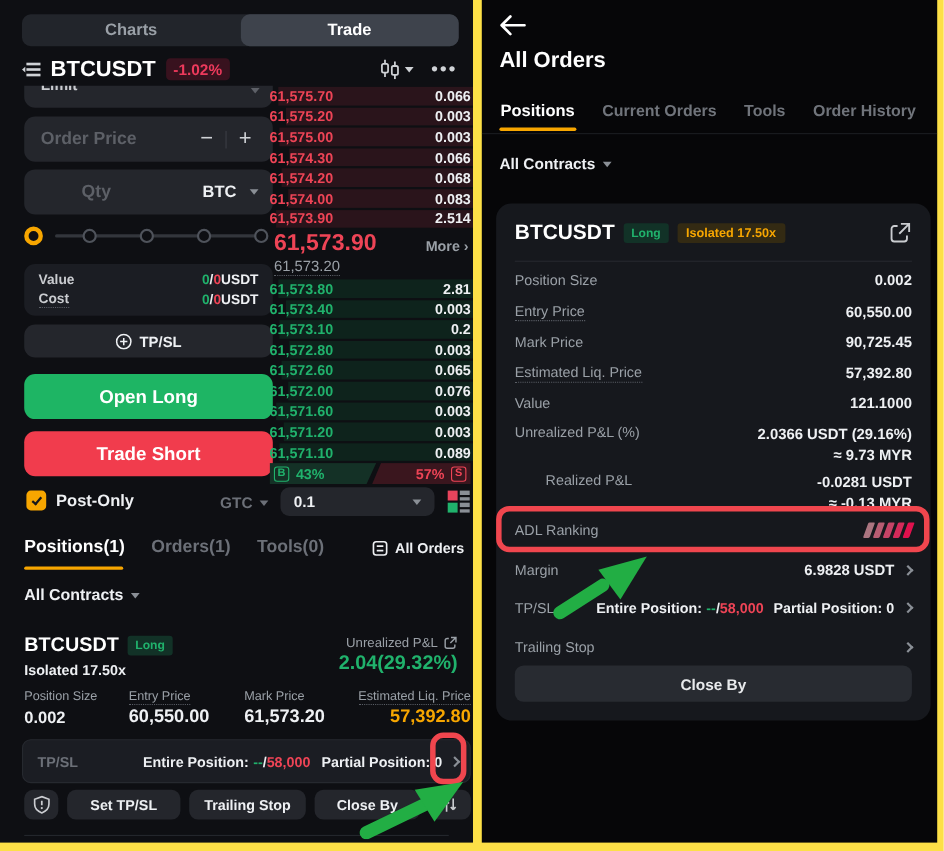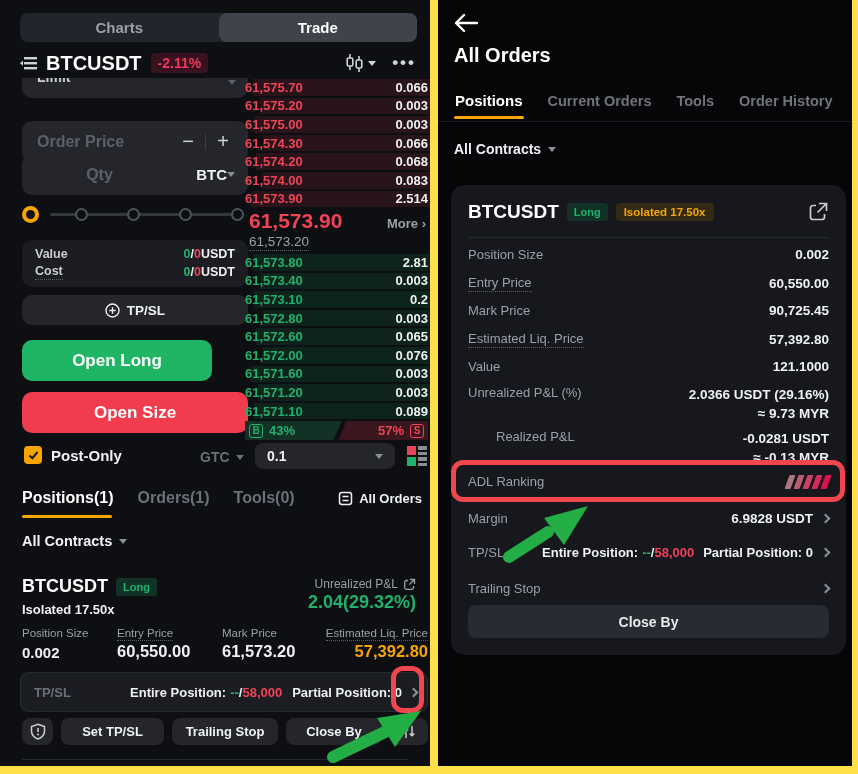--- a/index.html
+++ b/index.html
@@ -108,52 +108,52 @@
     </div>
 
     <div class="abs row" style="left:20px; top:50px; height:26px; gap:9px;">
       <svg width="17" height="15" viewBox="0 0 17 15">
         <rect x="4" y="1" width="13" height="2.4" fill="#cfd2d6"></rect>
         <rect x="4" y="6" width="13" height="2.4" fill="#cfd2d6"></rect>
         <rect x="4" y="11" width="13" height="2.4" fill="#cfd2d6"></rect>
         <path d="M0 7.2 L3 4.6 V9.8 Z" fill="#cfd2d6"></path>
       </svg>
       <span class="b" style="font-size:20px; color:#ffffff;">BTCUSDT</span>
-      <span class="badge-change">-2.11%</span>
+      <span class="badge-change">-1.02%</span>
     </div>
     <div class="abs row" style="right:14px; top:53px; gap:16px;">
       <span class="row" style="gap:3px;">
         <svg width="20" height="18" viewBox="0 0 20 18">
           <line x1="5" y1="0" x2="5" y2="16" stroke="#cfd2d6" stroke-width="1.6"></line>
           <rect x="2.2" y="4" width="5.6" height="8" rx="1.5" fill="#0e0f13" stroke="#cfd2d6" stroke-width="1.6"></rect>
           <line x1="14" y1="2" x2="14" y2="18" stroke="#cfd2d6" stroke-width="1.6"></line>
           <rect x="11.2" y="6" width="5.6" height="8" rx="1.5" fill="#0e0f13" stroke="#cfd2d6" stroke-width="1.6"></rect>
         </svg>
         <span class="caret" style="border-top-color:#cfd2d6;"></span>
       </span>
       <span style="color:#cfd2d6; font-size:17px; font-weight:700; letter-spacing:2px;">•••</span>
     </div>
 
     <div class="abs input-box" style="top:78px; height:20px; border-radius:0 0 10px 10px; overflow:hidden;">
       <span class="b abs" style="left:15px; top:-9px; font-size:14px; color:#caccd0;">Limit</span>
       <span class="caret abs" style="right:12px; top:2px; border-top-color:#5d6067;"></span>
     </div>
 
-    <div class="abs input-box row sp" style="top:106px; height:41px; padding:0 8px 0 15px;margin-top:15px;">
+    <div class="abs input-box row sp" style="top:106px; height:41px; padding:0 8px 0 15px;">
       <input type="text" placeholder="Order Price" style="">
       <span class="row">
         <span class="pm">−</span>
         <span class="vdiv"></span>
         <span class="pm">+</span>
       </span>
     </div>
 
     <div class="abs input-box row sp" style="top:154px; height:41px; padding:0 13px 0 15px;justify-content:flex-end;">
       <input type="text" placeholder="Qty" style="">
-      <span class="row" style="gap:0;">
+      <span class="row" style="gap:12px;">
         <span class="b txt-1" style="font-size:15px;">BTC</span>
         <span class="caret"></span>
       </span>
     </div>
 
     <div class="abs" style="left:22px; top:205px; width:226px; height:19px;">
       <div class="slider-track"></div>
       <span class="stop active" style="left:0;"></span>
       <span class="stop" style="left:53px;"></span>
       <span class="stop" style="left:105px;"></span>
@@ -174,22 +174,22 @@
 
     <div class="abs btn btn-dark" style="left:22px; top:295px; width:226px; height:30px; font-size:13.5px; gap:7px;">
       <svg width="15" height="15" viewBox="0 0 15 15">
         <circle cx="7.5" cy="7.5" r="6.5" fill="none" stroke="#eef0f3" stroke-width="1.4"></circle>
         <line x1="7.5" y1="4.2" x2="7.5" y2="10.8" stroke="#eef0f3" stroke-width="1.4"></line>
         <line x1="4.2" y1="7.5" x2="10.8" y2="7.5" stroke="#eef0f3" stroke-width="1.4"></line>
       </svg>
       <span>TP/SL</span>
     </div>
 
-    <div class="abs btn btn-long" style="left:22px; top:340px; width:190px; height:41px; font-size:17px;">Open Long</div>
-    <div class="abs btn btn-short" style="left:22px; top:392px; width:226px; height:41px; font-size:17px;">Open Size</div>
+    <div class="abs btn btn-long" style="left:22px; top:340px; width:226px; height:41px; font-size:17px;">Open Long</div>
+    <div class="abs btn btn-short" style="left:22px; top:392px; width:226px; height:41px; font-size:17px;">Trade Short</div>
 
     <div class="abs row" style="left:24px; top:446px; gap:9px;">
       <span class="checkbox">
           <span class="check"></span>
         </span>
       <span class="b txt-1" style="font-size:15px;">Post-Only</span>
     </div>
     <div class="abs row" style="left:200px; top:449px; gap:6px;">
       <span class="b txt-3" style="font-size:14px;">GTC</span>
       <span class="caret" style="border-top-color:#6c7078;"></span>

